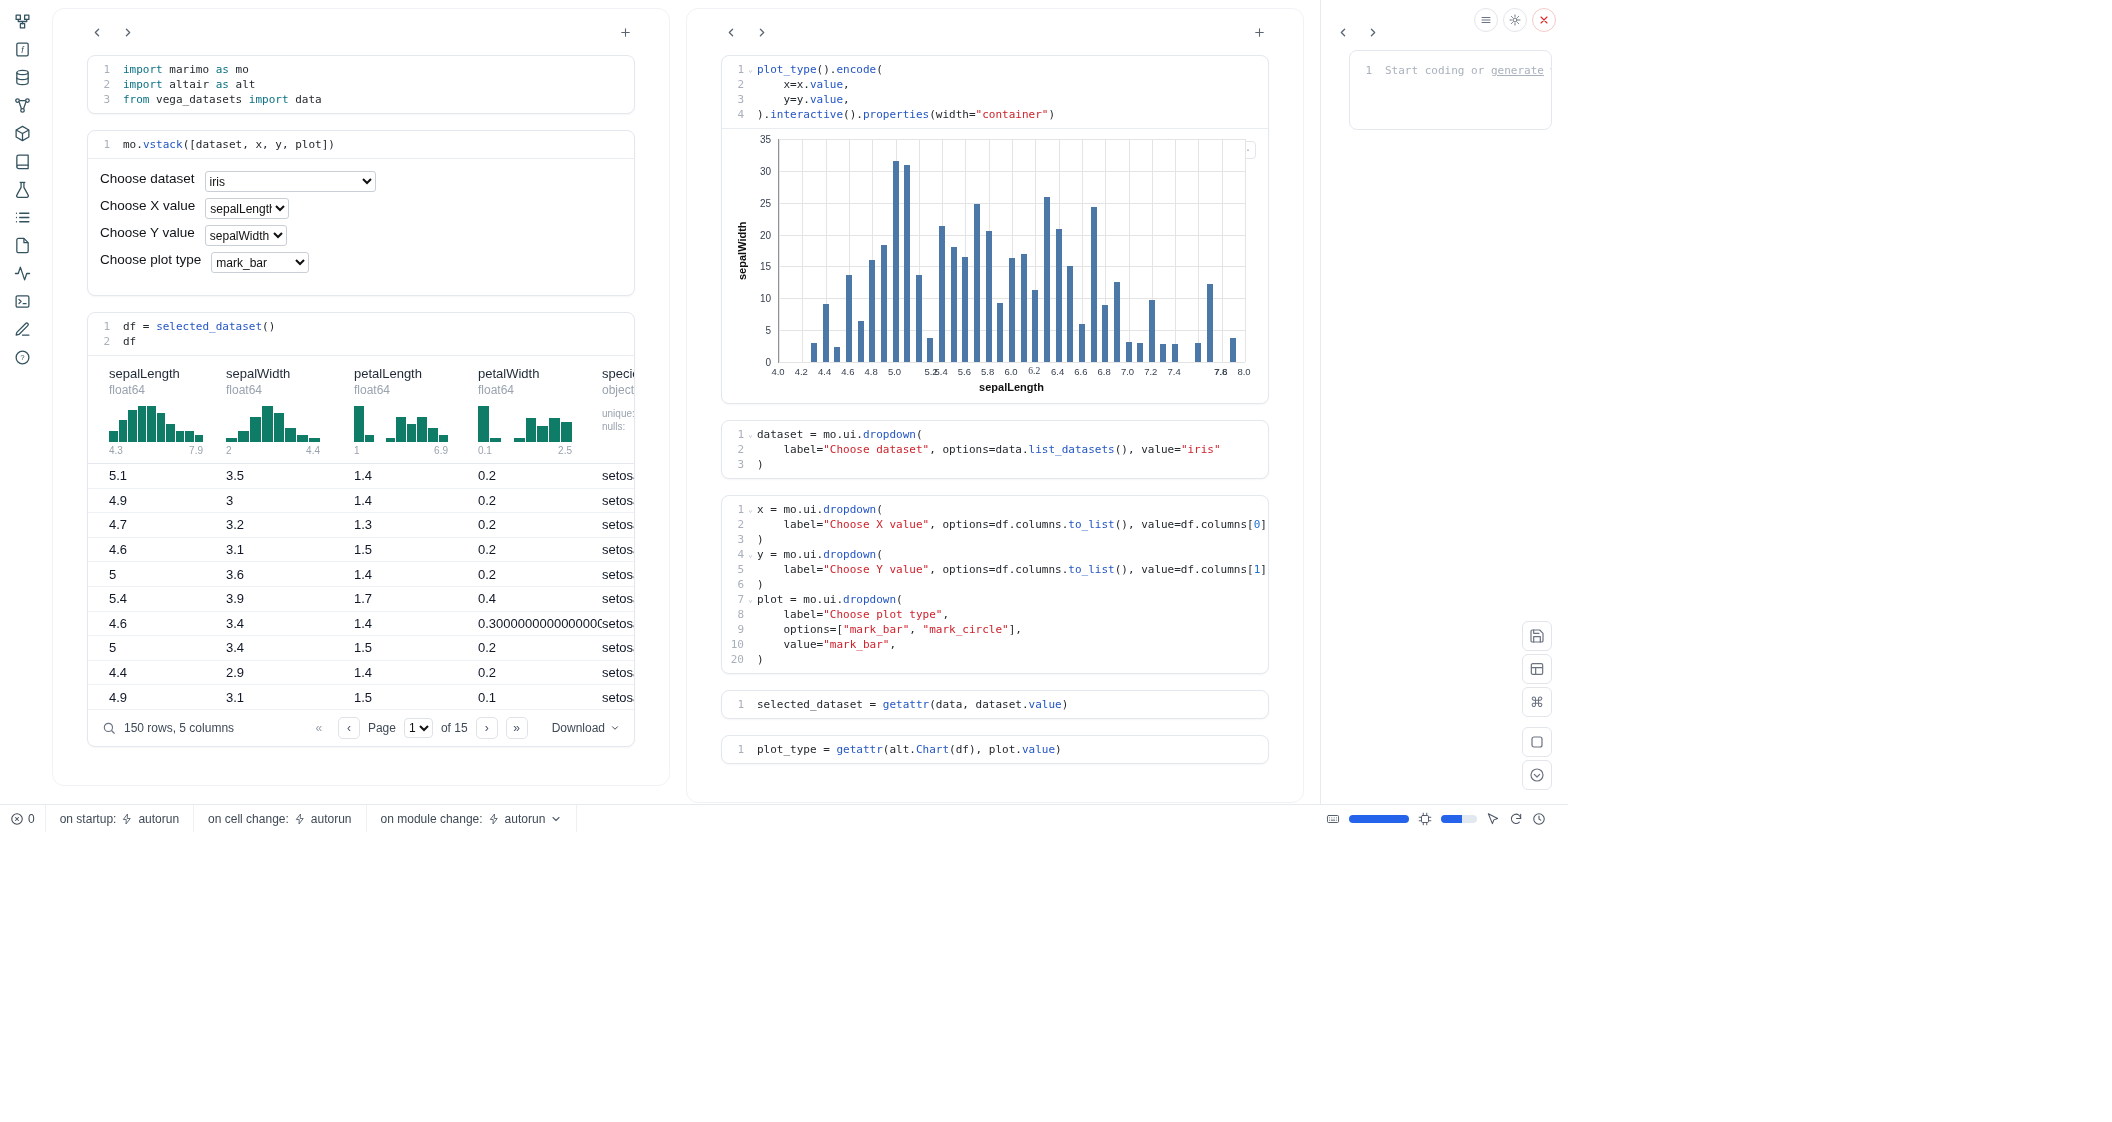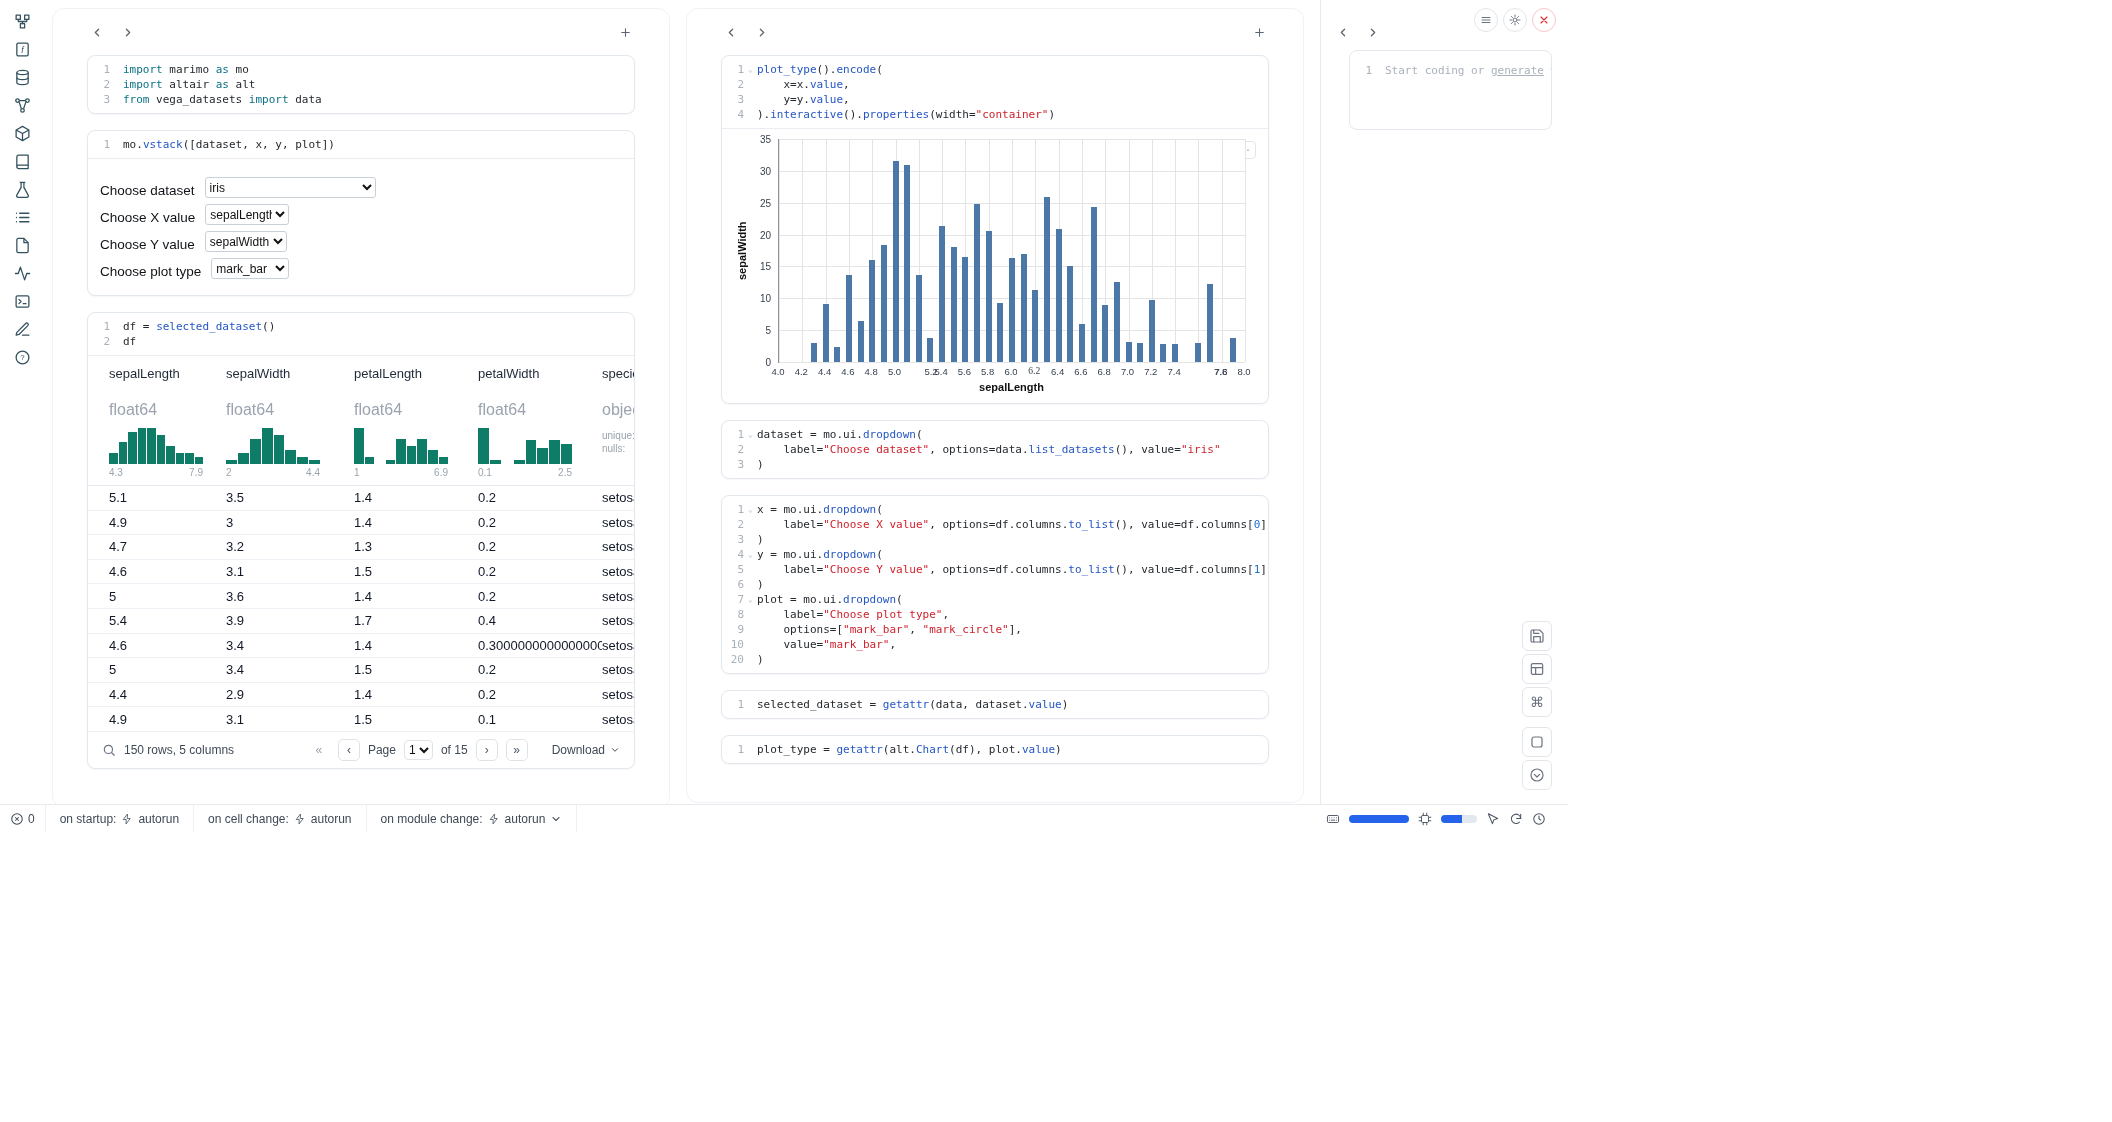--- a/index.html
+++ b/index.html
@@ -29,29 +29,29 @@
 .src{white-space:pre;color:#24292e}
 .tk-p{color:#24292e}
 .tk-kw{color:#0b7285}
 .tk-fn{color:#2456c4}
 .tk-str{color:#ce222c}
 .tk-num{color:#1f6fd0}
 .output{border-top:1px solid #e9edf1}
 
 
 .controls{padding:12px 12px 16px}
-.control-row{display:flex;align-items:flex-end;gap:10px;height:27px;font-size:13.5px;color:#101418}
+.control-row{display:flex;align-items:flex-start;gap:10px;height:27px;font-size:13.5px;color:#101418}
 .ctl-select{font-size:12px;color:#111;height:21px;border:1px solid #c9cfd6;border-radius:3px;background:#fff}
-.w-dataset{width:171px}.w-x{width:84px}.w-y{width:82px}.w-plot{width:78px}
+.w-dataset{width:171px}.w-x{width:84px}.w-y{width:82px}.w-plot{width:98px}
 
 
 .tbl-head{display:grid;grid-template-columns:117px 128px 124px 124px 1fr;padding:10px 0 0 21px;border-bottom:1px solid #e5e9ef}
 .th{padding-right:10px;overflow:hidden}
 .th-name{font-size:13px;color:#1f2937;white-space:nowrap}
-.th-type{font-size:16px;color:#9aa3af;margin-top:20px;white-space:nowrap}
+.th-type{font-size:12px;color:#9aa3af;margin-top:2px;white-space:nowrap}
 .hist{height:36px;display:flex;align-items:flex-end;gap:1px;margin-top:9px;width:94px}
 .hb{flex:1;background:#0e7c66}
 .mm{display:flex;justify-content:space-between;font-size:10px;color:#9aa3af;margin:3px 0 7px;width:94px}
 .stats{font-size:10px;color:#9aa3af;margin-top:10px;line-height:13px;white-space:nowrap}
 .trow{display:grid;grid-template-columns:117px 128px 124px 124px 1fr;padding-left:21px;border-bottom:1px solid #eef1f5;height:24.6px;align-items:center}
 .td{font-size:13px;color:#111827;overflow:hidden;white-space:nowrap}
 .tbl-foot{display:flex;align-items:center;height:36px;padding:0 14px;gap:8px;font-size:12px;color:#3f4a56}
 .icon-btn{border:none;background:none;color:#6b7280;display:flex;align-items:center}
 .icon-btn svg{width:14px;height:14px}
 .pg-btn{width:22px;height:22px;border:1px solid #dfe3e8;border-radius:5px;background:#fff;color:#475569;display:flex;align-items:center;justify-content:center;font-size:12px}

